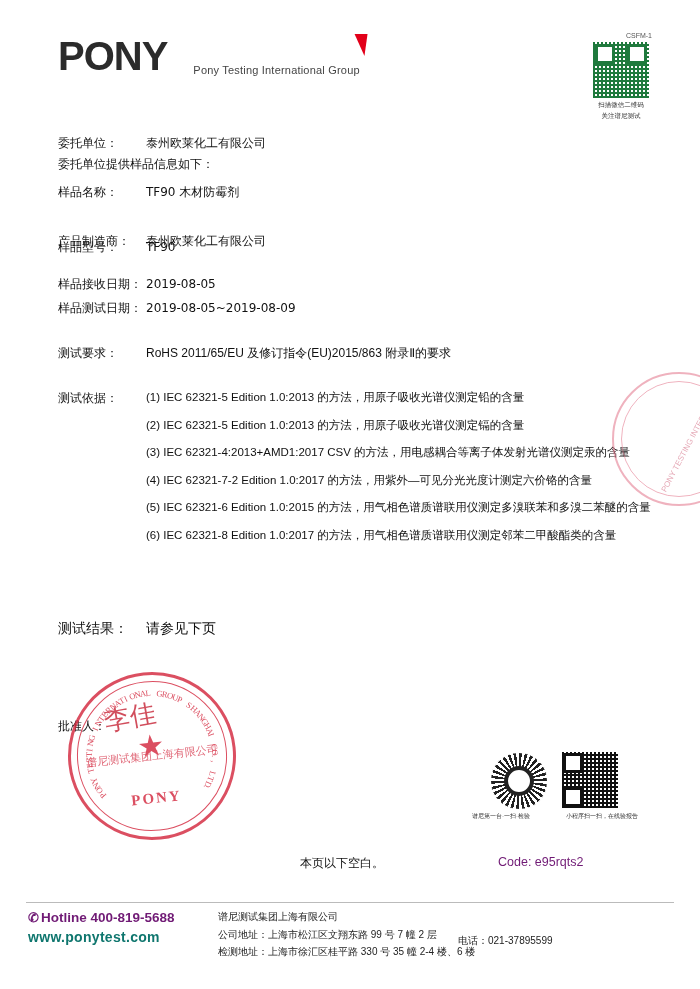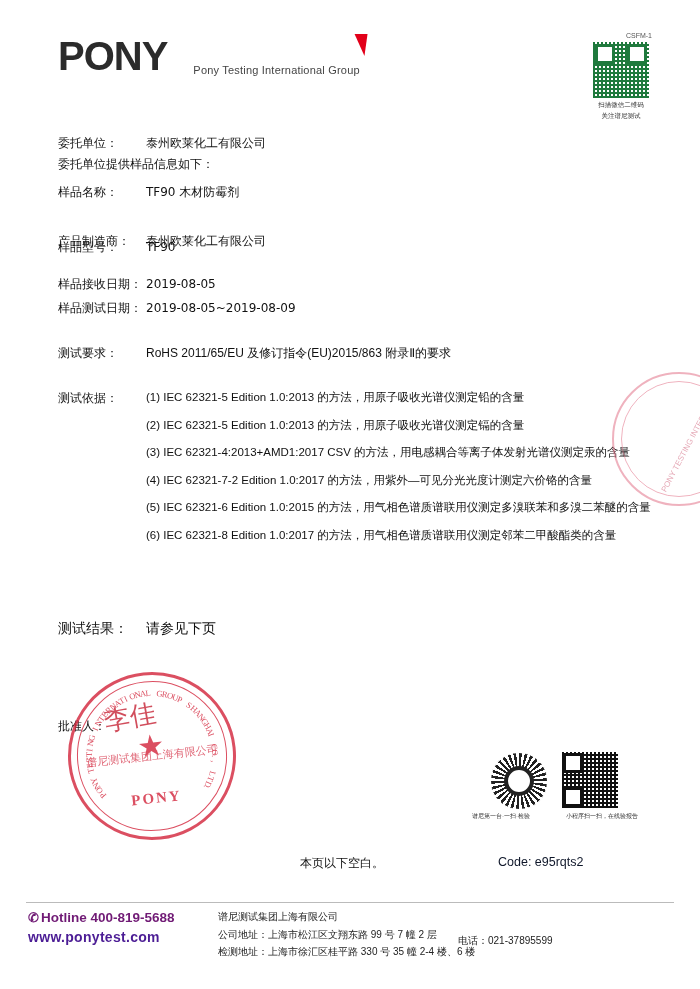--- a/index.html
+++ b/index.html
@@ -390,21 +390,21 @@
     font-size: 6px;
     color: #333;
     display: flex;
     justify-content: space-between;
   }
   .code-text {
     position: absolute;
     left: 498px;
     top: 855px;
     font-size: 12.5px;
-    color: #0f172a;
+    color: #701a75;
     font-family: "Liberation Sans", sans-serif;
   }
 
   
   .footer-line {
     position: absolute;
     left: 26px;
     top: 902px;
     width: 648px;
     height: 1px;
@@ -430,21 +430,21 @@
     color: #701a75;
     white-space: nowrap;
   }
   .hotline .phone-icon {
     font-size: 13px;
     margin-right: 2px;
   }
   .website {
     font-size: 14px;
     font-weight: bold;
-    color: #4c1d95;
+    color: #0f766e;
     margin-top: 4px;
     letter-spacing: 0.3px;
   }
   .footer-mid {
     position: absolute;
     left: 218px;
     top: 0px;
     line-height: 1.75;
     font-size: 10px;
     color: #222;

